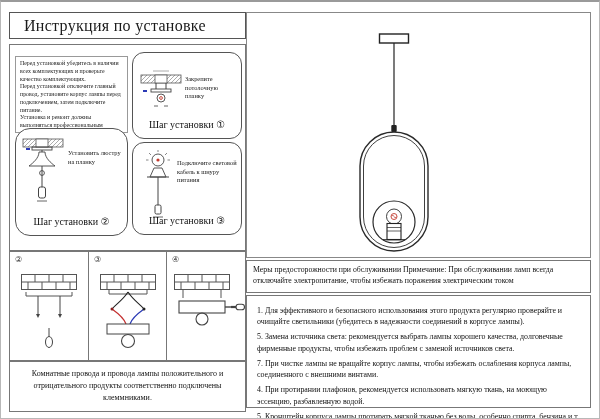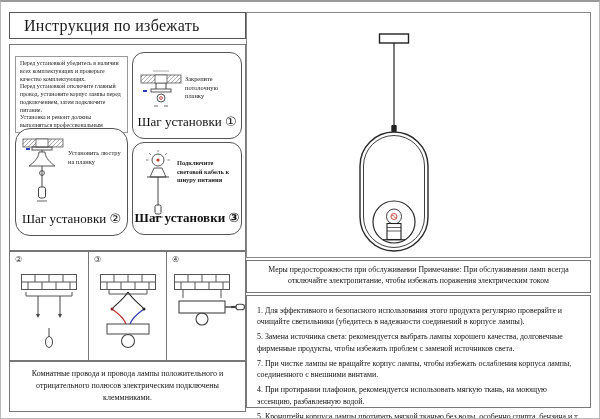--- a/index.html
+++ b/index.html
@@ -11,40 +11,40 @@
 
   
   .title-box { left:8px; top:10px; width:237px; height:27px; border:1px solid #555;
                font-size:16px; line-height:25px; padding-left:14px; letter-spacing:.3px; }
   .steps-box { left:8px; top:42px; width:237px; height:207px; border:1px solid #777; }
   .warn-box  { left:5px; top:11px; width:113px; height:77px; border:1px solid #999;
                font-size:5.9px; line-height:1.32; padding:3px 4px; white-space:pre-line; color:#222; }
   .rbox { border:1px solid #555; border-radius:12px; background:#fff; }
   .step1 { left:122px; top:7px;  width:110px; height:87px; }
   .step2 { left:5px;   top:83px; width:113px; height:108px;border-radius:15px; }
-  .step3 { left:122px; top:97px; width:110px; height:93px;font-weight:bold; }
+  .step3 { left:122px; top:97px; width:110px; height:93px; }
   .step-label { position:absolute; font-size:6.4px; line-height:1.35; color:#222; }
   .s1-label { left:52px; top:22px; width:52px; }
   .s2-label { left:52px; top:20px; width:56px; }
   .s3-label { left:44px; top:16px; width:60px; }
   .step-caption { position:absolute; left:0; right:0; bottom:8px; text-align:center;
-                  font-size:13px; color:#111; font-family:"Liberation Serif","DejaVu Sans",serif; }
+                  font-size:10px; color:#111; font-family:"Liberation Serif","DejaVu Sans",serif; }
   .panels-box { left:8px; top:249px; width:237px; height:110px; border:1px solid #777; display:flex; }
   .panel { flex:1 1 33.3%; position:relative; padding-top:4px; }
   .panel + .panel { border-left:1px solid #777; }
   .panel-num { position:absolute; left:5px; top:3px; font-size:8px; color:#333;
                font-family:"Liberation Serif","DejaVu Sans",serif; }
   .panel svg { display:block; margin:12px auto 0 auto; }
   .bottom-box { left:8px; top:359px; width:237px; height:51px; border:1px solid #777;
                 font-size:8px; line-height:1.5; text-align:center; padding:6px 12px; color:#111; }
 
   
   .lamp-box { left:245px; top:10px; width:345px; height:246px; border:1px solid #888; }
   .precaution-box { left:245px; top:258px; width:345px; height:33px; border:1px solid #777;
-                    font-size:7.8px; line-height:1.45; padding:3px 6px; color:#111;text-align:center; }
+                    font-size:7.8px; line-height:1.45; padding:3px 6px; color:#111; }
   .notes-box { left:245px; top:293px; width:345px; height:113px; border:1px solid #777;
                font-size:7.9px; line-height:1.42; padding:5px 6px 0 6px; color:#111; }
   .notes-box div { margin:4px; }
 
   .diag { position:absolute; }
   svg { overflow:visible; }
 </style>
 </head>
 <body>
 
@@ -62,21 +62,21 @@
       <line x1="7" y1="8" x2="7" y2="15.5"></line>
         <line x1="21" y1="8" x2="21" y2="15.5"></line>
         <line x1="35" y1="8" x2="35" y2="15.5"></line>
         <line x1="49" y1="8" x2="49" y2="15.5"></line>
     </g>
   </defs>
 </svg>
 
 <div class="page">
 
-  <div class="abs title-box">Инструкция по избежать</div>
+  <div class="abs title-box">Инструкция по установке</div>
 
   <div class="abs steps-box">
 
     <div class="abs warn-box">Перед установкой убедитесь в наличии всех комплектующих и проверьте качество комплектующих.
 Перед установкой отключите главный провод, установите корпус лампы перед подключением, затем подключите питание.
 Установка и ремонт должны выполняться профессиональным персоналом.</div>
 
     <div class="abs rbox step1">
       <svg class="diag" style="left:6px; top:14px" width="44" height="42">
         <line x1="14" y1="4" x2="30" y2="4" stroke="#aaa" stroke-width="1"></line>
@@ -173,21 +173,21 @@
         <line x1="54" y1="22" x2="54" y2="30" stroke="#555" stroke-width="1"></line>
         <rect x="12" y="33" width="46" height="12" fill="#fff" stroke="#444" stroke-width="1.1"></rect>
         <circle cx="35" cy="51" r="6" fill="none" stroke="#444" stroke-width="1.1"></circle>
         <line x1="58" y1="39" x2="64" y2="39" stroke="#444" stroke-width="1.4"></line>
         <line x1="64" y1="39" x2="69" y2="39" stroke="#444" stroke-width="2.2"></line>
         <rect x="69" y="36.2" width="8.5" height="5.6" rx="2.8" fill="#fff" stroke="#444" stroke-width="1.1"></rect>
       </svg>
     </div>
   </div>
 
-  <div class="abs bottom-box">Комнатные провода и провода лампы положительного и отрицательного полюсов электрическим подключены клеммниками.</div>
+  <div class="abs bottom-box">Комнатные провода и провода лампы положительного и отрицательного продукты соответственно подключены клеммниками.</div>
 
   <div class="abs lamp-box">
     <svg width="343" height="244">
       <rect x="132.5" y="21" width="29" height="9" fill="#fff" stroke="#222" stroke-width="1.4"></rect>
       <line x1="147" y1="30" x2="147" y2="113" stroke="#222" stroke-width="1.2"></line>
       <rect x="144.3" y="112" width="5.4" height="7" rx="1" fill="#222"></rect>
       <rect x="113" y="119" width="68" height="119" rx="34" fill="none" stroke="#2a2a2a" stroke-width="1.4"></rect>
       <rect x="116.5" y="122.5" width="61" height="112" rx="30.5" fill="none" stroke="#2a2a2a" stroke-width="0.9"></rect>
       <circle cx="147" cy="209" r="21" fill="none" stroke="#2a2a2a" stroke-width="1.2"></circle>
       <circle cx="147" cy="203.5" r="7.5" fill="#fff" stroke="#2a2a2a" stroke-width="0.9"></circle>

